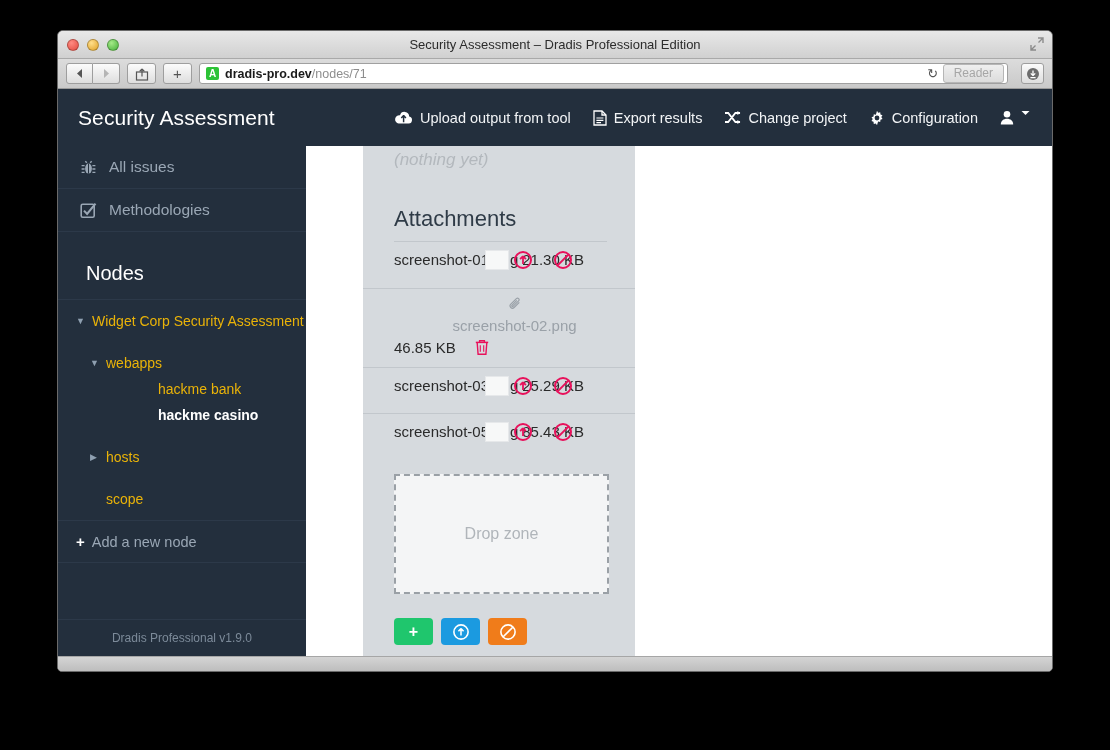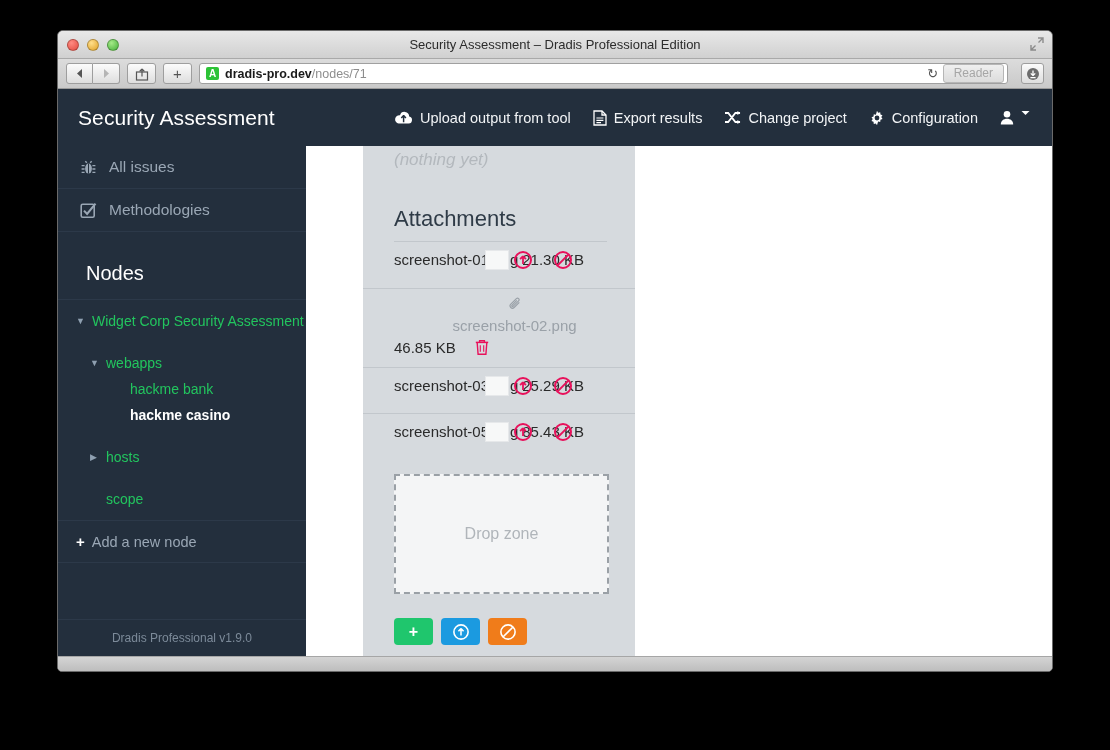--- a/index.html
+++ b/index.html
@@ -168,27 +168,27 @@
   .side-link svg { flex: 0 0 auto; }
   .side-gap { height: 26px; }
   .nodes-title {
     color: #fff; font-size: 20px;
     padding: 4px 22px 14px 28px;
     border-bottom: 1px solid #2c3949;
   }
   .tree { padding-top: 8px; }
   .tree-row {
     display: flex; align-items: center;
-    font-size: 14px; color: #22c55e;
+    font-size: 14px; color: #eab308;
     padding: 5px 10px 5px 18px;
     position: relative;
     white-space: nowrap;
   }
   .tree-row.lvl2 { padding-left: 32px; margin-top: 16px; }
-  .tree-row.lvl3 { padding-left: 56px; }
+  .tree-row.lvl3 { padding-left: 84px; }
   .tree-row.active { color: #ffffff; font-weight: bold; }
   .caret {
     width: 10px; margin-right: 6px;
     color: #8fa0b1; font-size: 9px; line-height: 1;
     flex: 0 0 10px;
   }
   .caret.down::before { content: "\25BC"; }
   .caret.right::before { content: "\25B6"; }
   .caret.none::before { content: ""; }
   .tree-sep { height: 1px; background: #2c3949; margin-top: 8px; }

